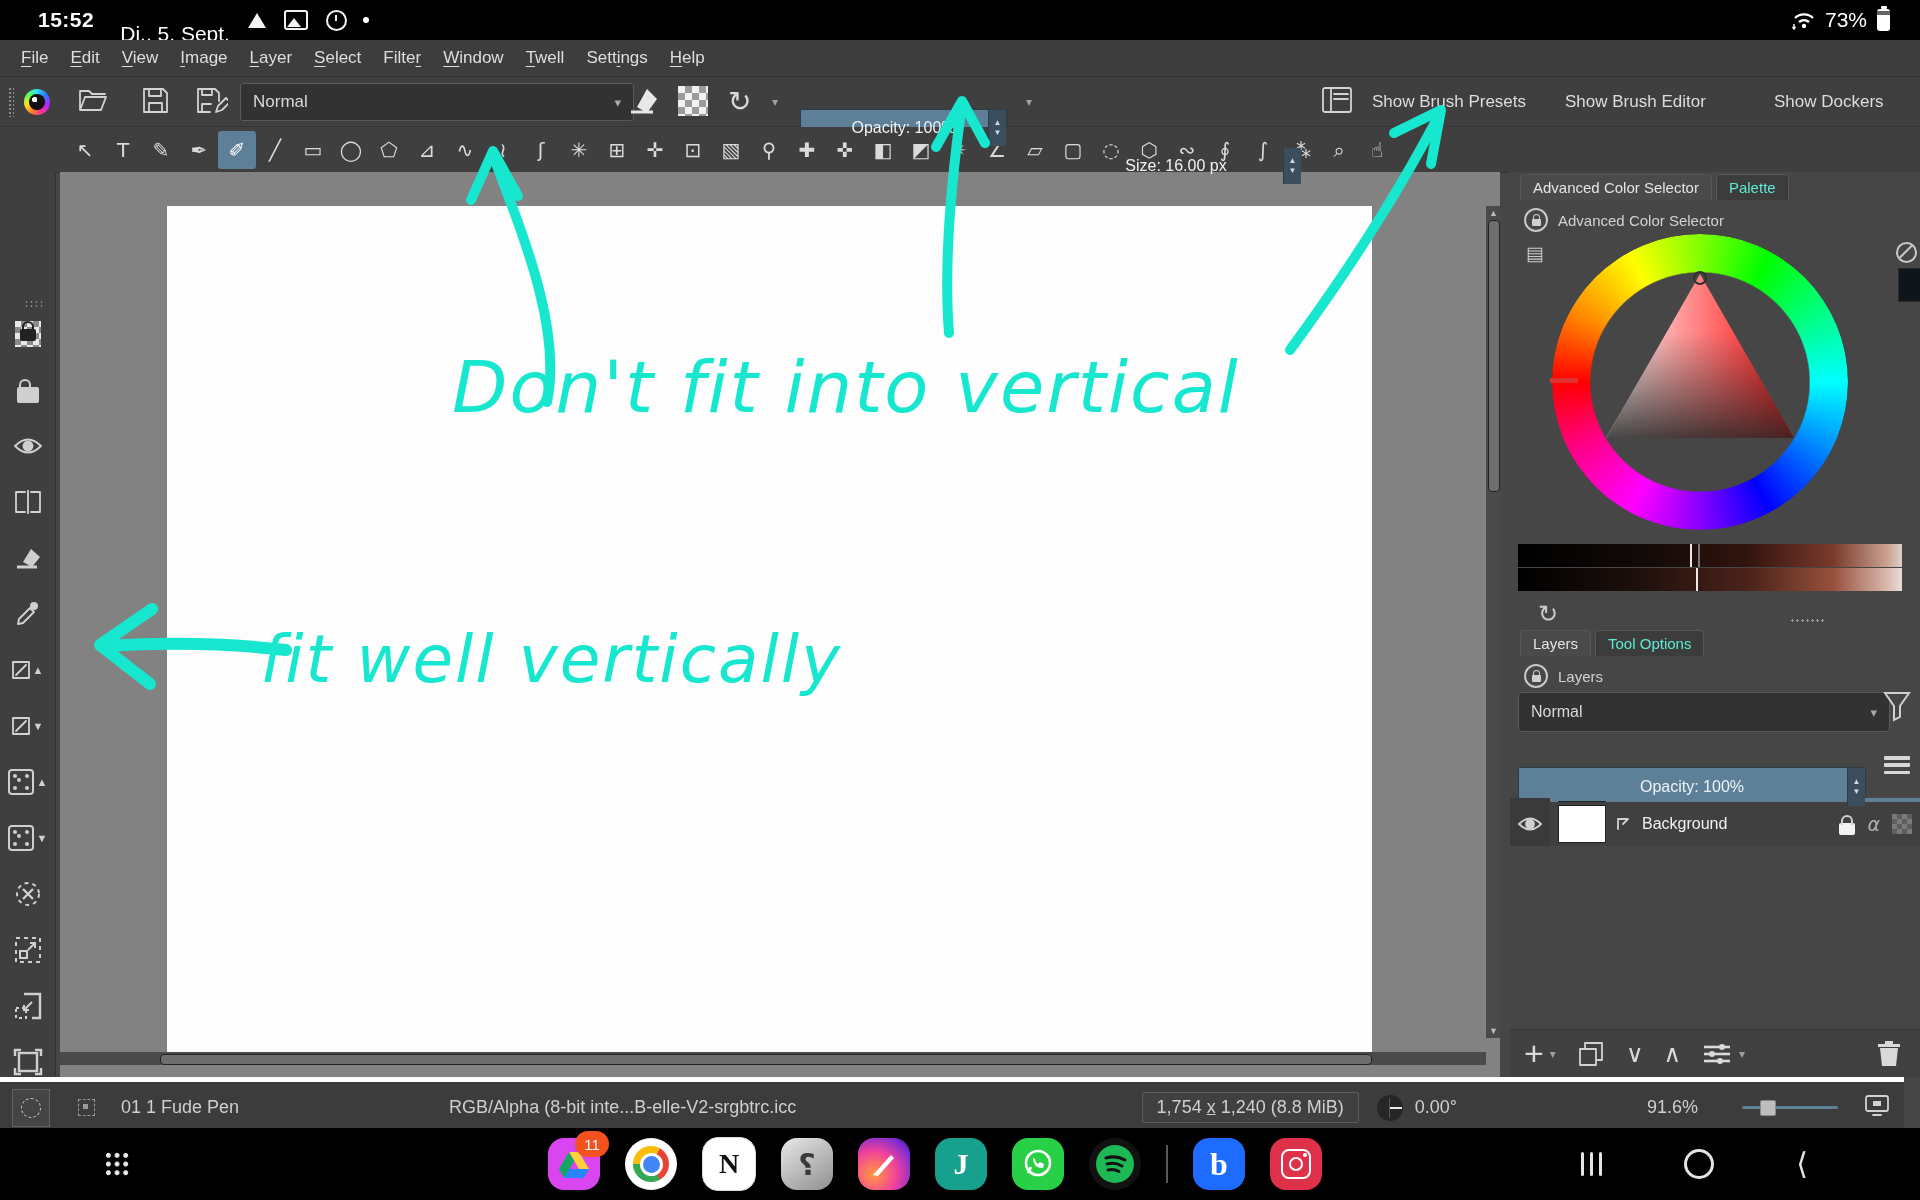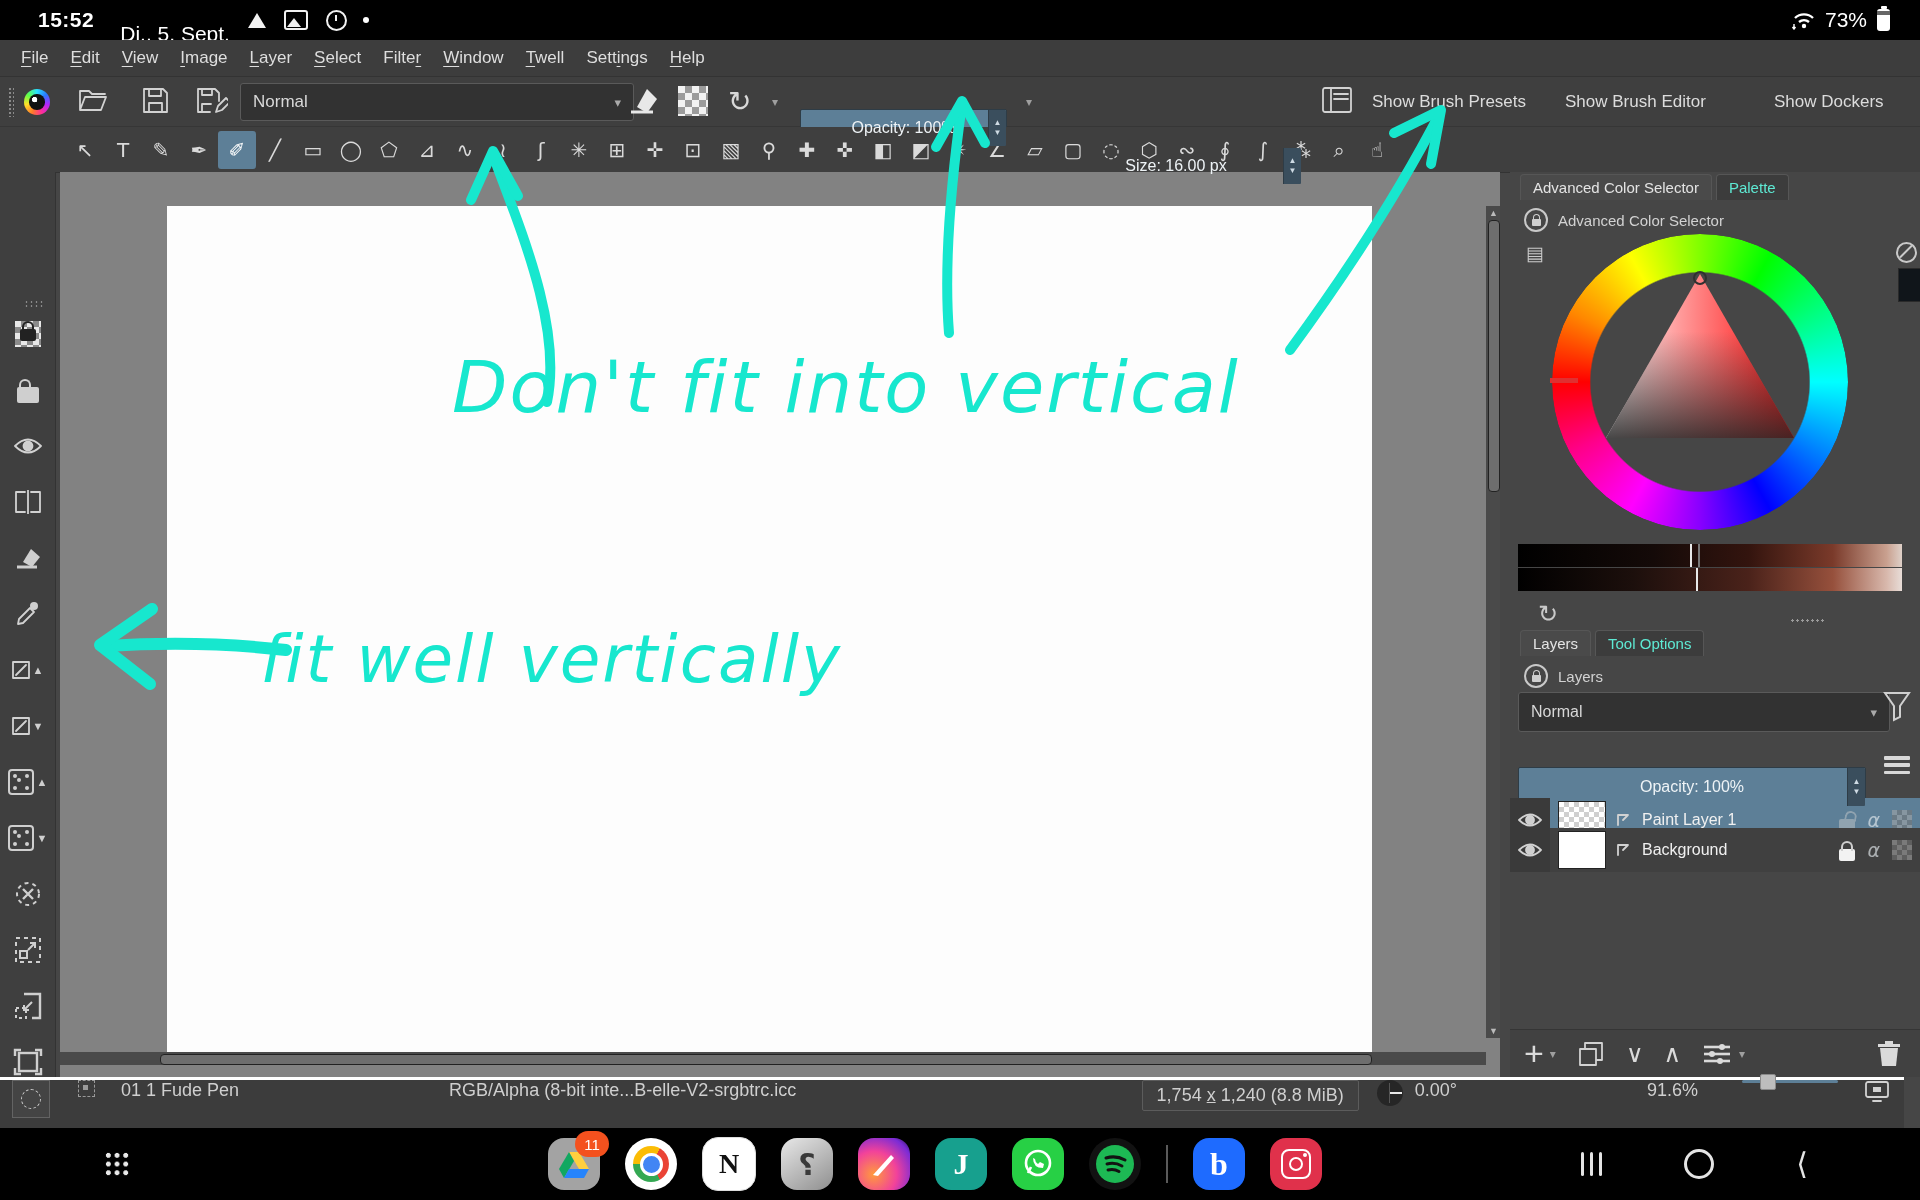--- a/index.html
+++ b/index.html
@@ -141,22 +141,22 @@
   .alpha{font-family:"DejaVu Sans",sans-serif;font-size:19px;font-style:italic;color:#e6ecf0;}
   .minicheck{width:20px;height:20px;background-image:
       linear-gradient(45deg,#777 25%,transparent 25%,transparent 75%,#777 75%),
       linear-gradient(45deg,#777 25%,#aaa 25%,#aaa 75%,#777 75%);
       background-size:10px 10px;background-position:0 0,5px 5px;}
   .layerbtns{position:absolute;left:0;bottom:0;width:410px;height:47px;background:#414141;border-top:1px solid #353535;
       display:flex;align-items:center;color:#dadada;}
   .lb{display:flex;align-items:center;justify-content:center;}
 
   
-  #kstatus{left:0;top:1077px;width:1904px;height:51px;background:#3c3c3c;border-top:3px solid #ffffff;
-           display:flex;align-items:flex-start;font-size:18px;color:#cfcfcf;}
+  #kstatus{left:0;top:1077px;width:1904px;height:51px;background:#3c3c3c;border-top:5px solid #ffffff;
+           display:flex;align-items:center;font-size:18px;color:#cfcfcf;}
   .selbox{width:36px;height:36px;border:1px solid #636363;background:#444;margin-left:12px;
           display:flex;align-items:center;justify-content:center;}
   .dashcirc{width:18px;height:18px;border:1.6px dashed #cfcfcf;border-radius:50%;}
   .tinysel{width:15px;height:15px;border:1.6px dashed #9a9a9a;margin-left:28px;position:relative;}
   .tinysel:after{content:"";position:absolute;left:4px;top:4px;width:5px;height:5px;background:#9a9a9a;}
   .memobox{border:1px solid #5c5c5c;background:#404040;padding:4px 14px;border-radius:2px;}
   .angledial{width:26px;height:26px;border-radius:50%;background:#262626;position:relative;}
   .angledial:after{content:"";position:absolute;left:13px;top:12px;width:12px;height:2px;background:#e8e8e8;}
   .angledial:before{content:"";position:absolute;left:12px;top:3px;width:1px;height:20px;background:#555;}
   .zslider{width:96px;height:3px;background:#5d7f97;position:relative;border-radius:2px;}
@@ -664,21 +664,21 @@
             <path d="M2 13 V3 h10 M12 3 L7 8"></path>
           </svg>
         <span class="lname">Paint Layer 1</span>
         <span style="margin-left:auto;display:flex;align-items:center;gap:12px;padding-right:8px;">
           <span class="locksm open" style="opacity:.45;"></span>
           <span class="alpha" style="opacity:.65;">α</span>
           <span class="minicheck" style="opacity:.55;"></span>
         </span>
       </span>
     </div>
-    <div class="lrow nosel" style="top:656px;">
+    <div class="lrow nosel" style="top:630px;">
       <span class="eyecell">
         <svg class="line" width="26" height="16" viewBox="0 0 26 16">
             <path d="M2 8 Q13 -3 24 8 Q13 19 2 8 Z"></path>
             <circle cx="13" cy="8" r="4" fill="#cfcfcf"></circle>
           </svg>
       </span>
       <span class="body">
         <span class="thumb" style="background:#fff;"></span>
         <svg class="line" width="16" height="16" viewBox="0 0 16 16">
             <path d="M2 13 V3 h10 M12 3 L7 8"></path>
@@ -745,21 +745,21 @@
           <rect x="2" y="2" width="22" height="15" rx="2"></rect>
           <path d="M9 21 h8"></path>
           <rect x="9" y="7" width="8" height="5" fill="#d2d2d2" stroke="none"></rect>
         </svg>
     </span>
   </div>
 
   <div class="abs" id="anav">
     <span class="appsgrid"></span>
     <span class="dockapps">
-      <span class="app" style="background:#a3a3a3;text-align:center;">
+      <span class="app" style="background:#d946ef;text-align:center;">
         <svg width="30" height="27" viewBox="0 0 30 27">
             <polygon points="10,1 20,1 30,18 20,18" fill="#ffcf3e"></polygon>
             <polygon points="10,1 0,18 5,27 15,10" fill="#11a861"></polygon>
             <polygon points="5,27 25,27 30,18 10,18" fill="#2684fc"></polygon>
           </svg>
         <span class="badge">11</span>
       </span>
       <span class="app" style="background:#fff;border-radius:50%;">
         <span style="width:36px;height:36px;border-radius:50%;background:conic-gradient(from 150deg,#34a853 0 120deg,#fbbc05 120deg 240deg,#ea4335 240deg 360deg);display:flex;align-items:center;justify-content:center;">
           <span style="width:17px;height:17px;border-radius:50%;background:#4285f4;border:3px solid #fff;"></span>

